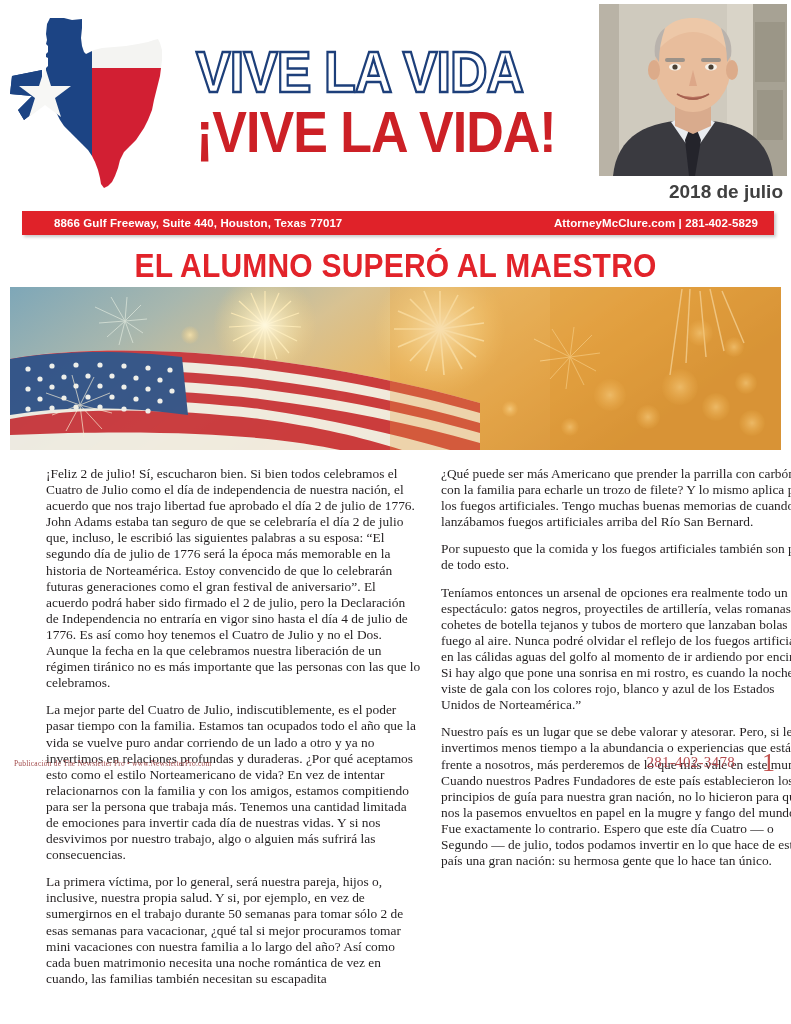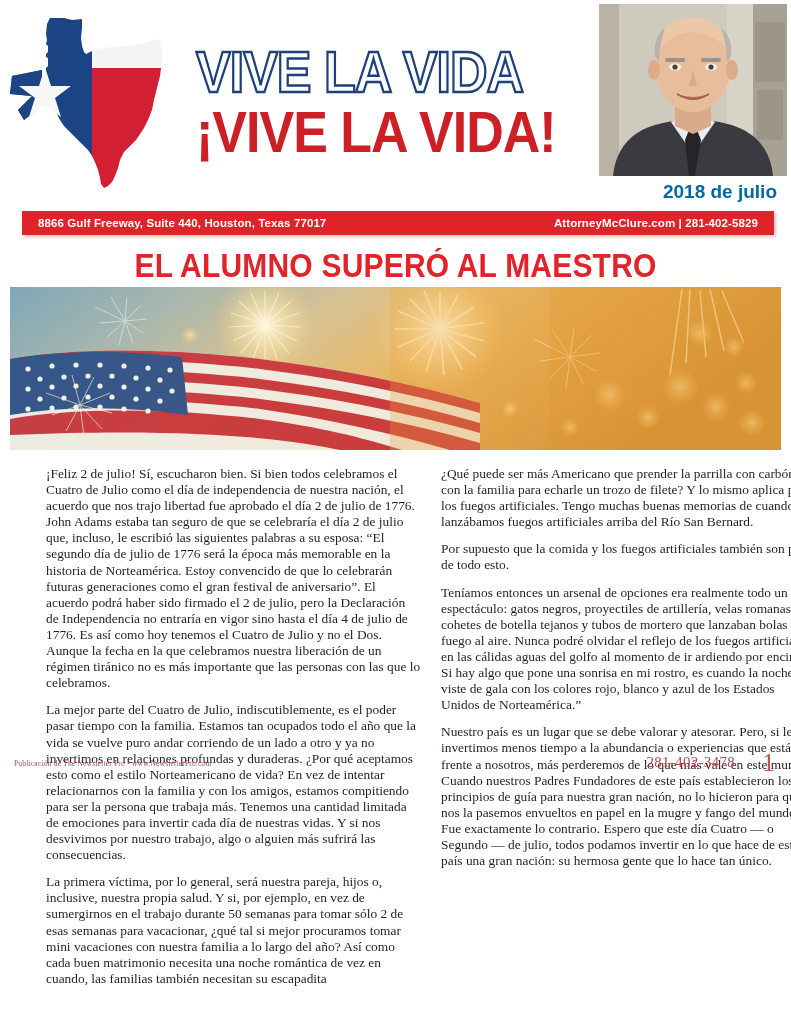--- a/index.html
+++ b/index.html
@@ -45,37 +45,37 @@
     white-space:nowrap;
   }
 
   .headshot{
     position:absolute;right:4px;top:4px;width:188px;height:172px;
     overflow:hidden;background:#cfc9bd;
   }
   .headshot svg{display:block;width:188px;height:172px;}
 
   .issue-date{
-    position:absolute;right:14px;top:181px;
+    position:absolute;right:8px;top:181px;
     font-family:"Liberation Sans", sans-serif;
-    font-weight:bold;font-size:19px;color:#0369a1;
+    font-weight:bold;font-size:19px;color:#404040;
     letter-spacing:0px;
   }
 
   
   .contact-bar{
     position:absolute;left:22px;top:211px;width:752px;height:24px;
     background:#e02229;
     display:flex;align-items:center;justify-content:space-between;
     padding:0 16px;box-sizing:border-box;
     box-shadow:2px 2px 3px rgba(0,0,0,.22);
   }
   .contact-bar span{
     font-family:"Liberation Sans", sans-serif;
-    font-weight:bold;font-size:11.5px;color:#ffffff;letter-spacing:0.1px;
+    font-weight:bold;font-size:11.5px;color:#ffffff;letter-spacing:0.1px;margin-left:16px;
   }
 
   
   .headline{
     position:absolute;left:0;top:248px;width:791px;text-align:center;
     font-family:"Liberation Sans", sans-serif;
     font-weight:bold;font-size:30px;color:#e2232a;
     letter-spacing:0.2px;
     transform:scaleY(1.08);transform-origin:center top;
   }

